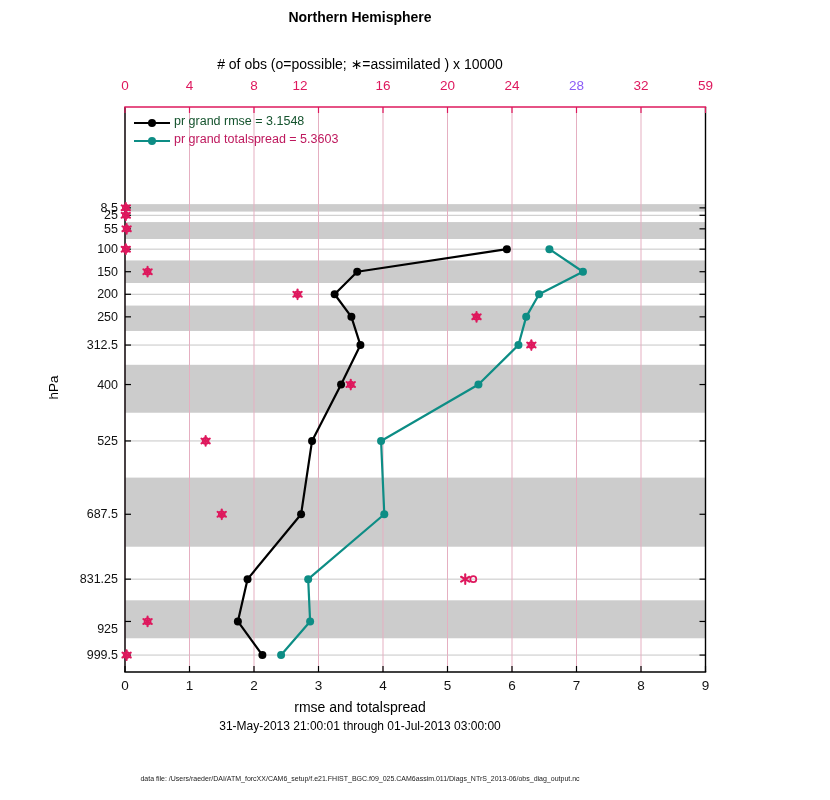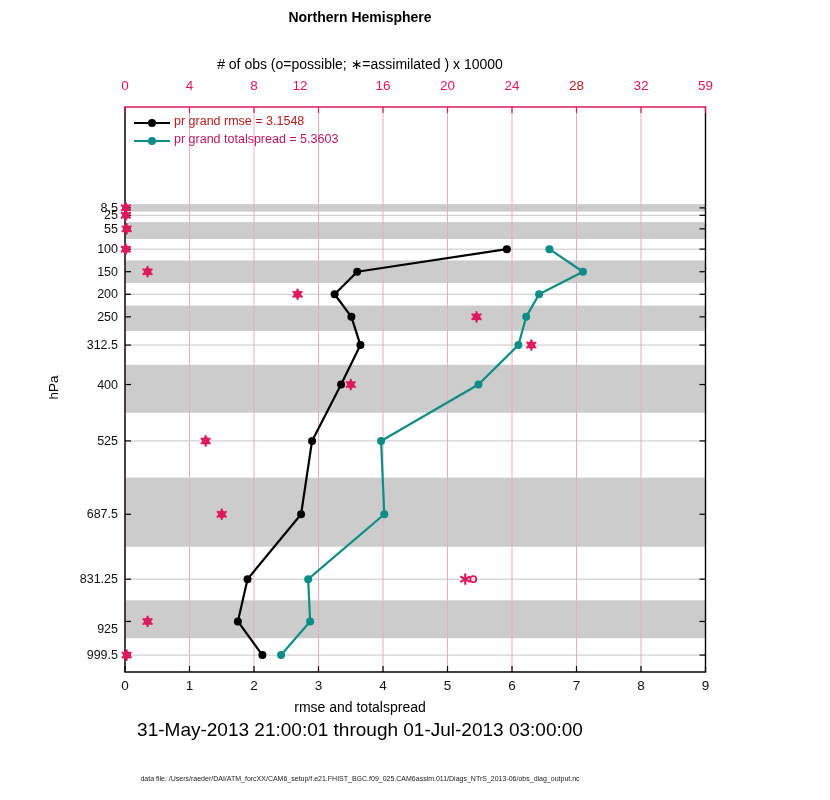--- a/index.html
+++ b/index.html
@@ -13,21 +13,21 @@
   #chart-svg{left:0;top:0;}
   .xtick-top{position:absolute;width:40px;margin-left:-20px;text-align:center;top:78px;font-size:13.5px;}
   .xtick-bottom{position:absolute;width:40px;margin-left:-20px;text-align:center;top:678px;font-size:13.5px;color:#111;}
   .ytick{position:absolute;left:30px;width:88px;text-align:right;font-size:12.5px;line-height:12px;color:#111;}
   #hpa{left:41px;top:380px;font-size:13.5px;transform:rotate(-90deg);transform-origin:center;}
   #legend{left:134px;top:112px;}
   .legend-row{display:flex;align-items:center;height:18px;}
   .swatch{width:36px;height:12px;display:inline-block;}
   .legend-text{font-size:12.5px;margin-left:4px;}
   #xlabel{top:699px;font-size:14px;}
-  #caption{top:719px;font-size:19px;}
+  #caption{top:719px;font-size:12px;}
   #footer{top:775px;font-size:7px;color:#1a1a1a;}
 </style>
 </head>
 <body>
 
 <div id="stage">
 
   <div id="title1" class="abs ctr">Northern Hemisphere</div>
   <div id="toplabel" class="abs ctr"># of obs (o=possible; ∗=assimilated ) x 10000</div>
 
@@ -198,21 +198,21 @@
     </svg>
 
   <div id="labels" class="abs" style="left:0;top:0;width:830px;height:800px;">
       <div class="xtick-top" style="left: 125px; color: rgb(222, 24, 93);">0</div>
       <div class="xtick-top" style="left: 189.5px; color: rgb(222, 24, 93);">4</div>
       <div class="xtick-top" style="left: 254px; color: rgb(222, 24, 93);">8</div>
       <div class="xtick-top" style="left: 300px; color: rgb(222, 24, 93);">12</div>
       <div class="xtick-top" style="left: 383px; color: rgb(222, 24, 93);">16</div>
       <div class="xtick-top" style="left: 447.5px; color: rgb(222, 24, 93);">20</div>
       <div class="xtick-top" style="left: 512px; color: rgb(222, 24, 93);">24</div>
-      <div class="xtick-top" style="left: 576.5px; color: #b91c1c;">28</div>
+      <div class="xtick-top" style="left: 576.5px; color: #8b5cf6;">28</div>
       <div class="xtick-top" style="left: 641px; color: rgb(222, 24, 93);">32</div>
       <div class="xtick-top" style="left: 705.5px; color: rgb(222, 24, 93);">59</div>
       <div class="xtick-bottom" style="left: 125px;">0</div>
       <div class="xtick-bottom" style="left: 189.5px;">1</div>
       <div class="xtick-bottom" style="left: 254px;">2</div>
       <div class="xtick-bottom" style="left: 318.5px;">3</div>
       <div class="xtick-bottom" style="left: 383px;">4</div>
       <div class="xtick-bottom" style="left: 447.5px;">5</div>
       <div class="xtick-bottom" style="left: 512px;">6</div>
       <div class="xtick-bottom" style="left: 576.5px;">7</div>
@@ -233,21 +233,21 @@
       <div class="ytick" style="top: 623px;">925</div>
       <div class="ytick" style="top: 649.077px;">999.5</div>
     </div>
 
   <div id="legend" class="abs">
     <div class="legend-row">
       <span class="swatch"><svg width="36" height="12" xmlns="http://www.w3.org/2000/svg">
             <line x1="0" y1="6" x2="36" y2="6" stroke="#000000" stroke-width="2.2"></line>
             <circle cx="18" cy="6" r="4" fill="#000000"></circle>
           </svg></span>
-      <span class="legend-text" style="color: #b91c1c;">pr grand rmse = 3.1548</span>
+      <span class="legend-text" style="color: #14532d;">pr grand rmse = 3.1548</span>
     </div>
     <div class="legend-row">
       <span class="swatch"><svg width="36" height="12" xmlns="http://www.w3.org/2000/svg">
             <line x1="0" y1="6" x2="36" y2="6" stroke="#0d8d85" stroke-width="2.2"></line>
             <circle cx="18" cy="6" r="4" fill="#0d8d85"></circle>
           </svg></span>
       <span class="legend-text" style="color: #be185d;">pr grand totalspread = 5.3603</span>
     </div>
   </div>
 

